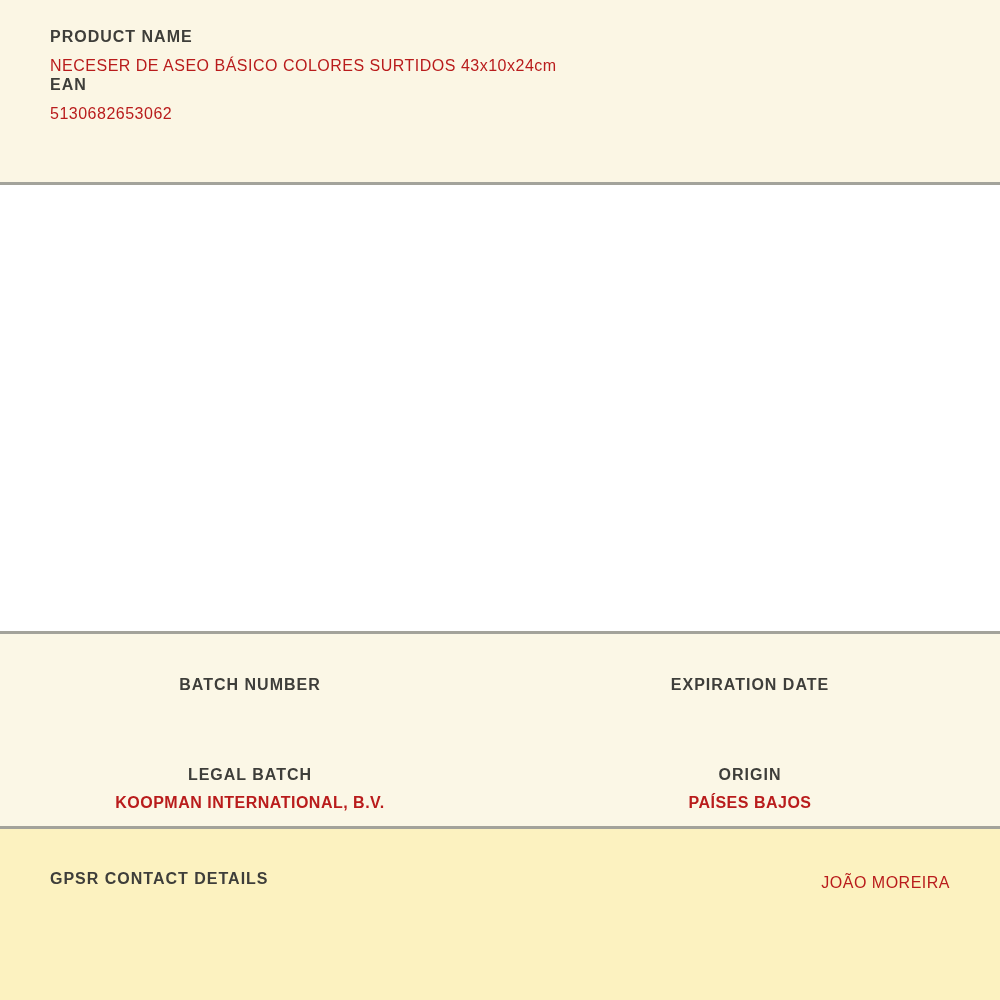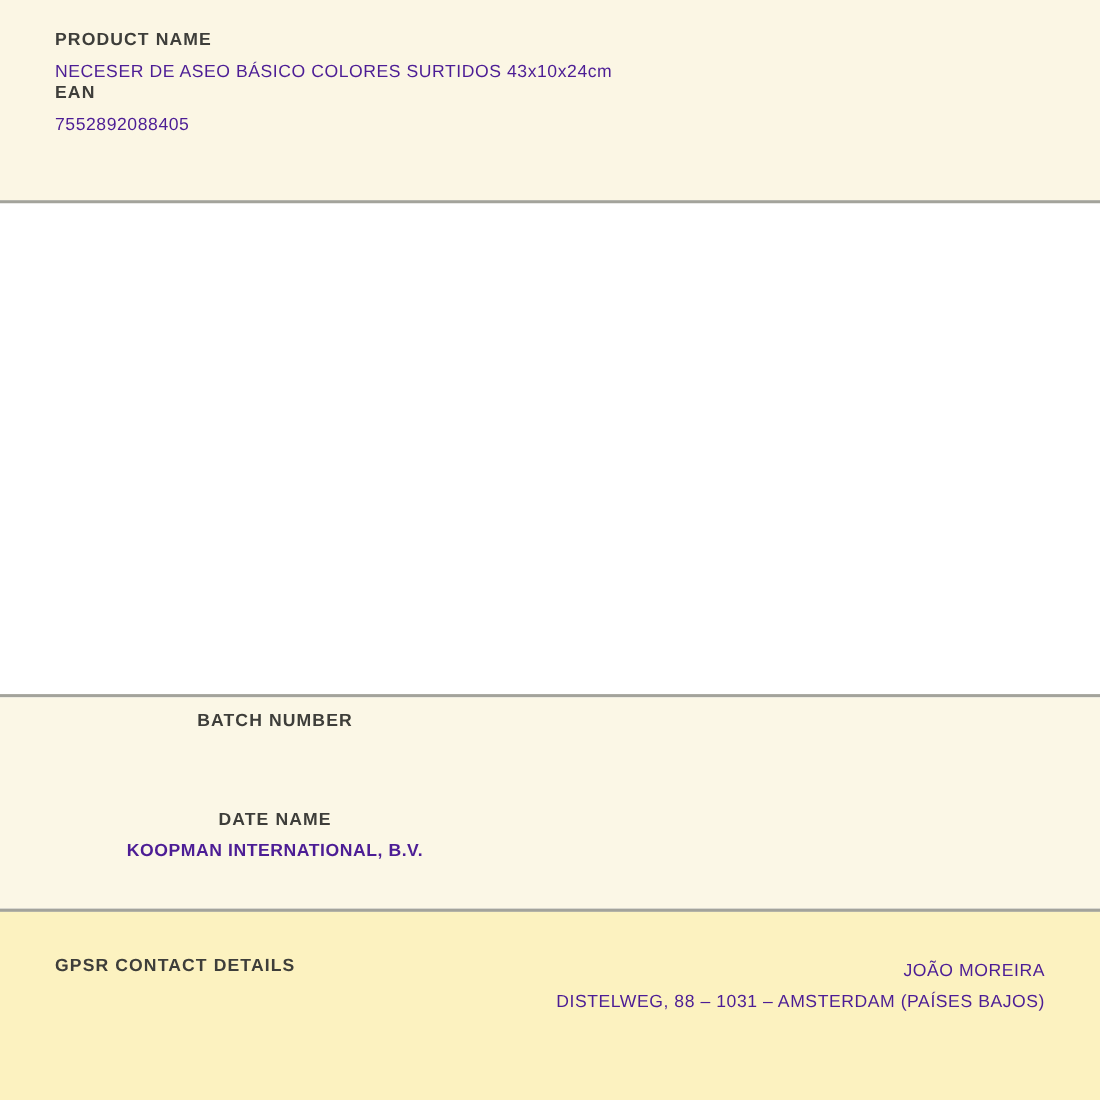--- a/index.html
+++ b/index.html
@@ -23,65 +23,70 @@
   .label {
     font-size: 16px;
     font-weight: 700;
     color: #3e3e3a;
     letter-spacing: 1px;
     line-height: 19px;
   }
   .value {
     font-size: 16px;
     font-weight: 400;
-    color: #4c1d95;
+    color: #b91c1c;
     letter-spacing: 0.5px;
     line-height: 19px;
   }
 
   .sec-top .value { margin-top: 10px; }
   .sec-top .label-ean { }
 
-  .meta-col { display: flex; flex-direction: column; align-items: center; padding-top: 12px; text-align: center; }
+  .meta-col { display: flex; flex-direction: column; align-items: center; padding-top: 41px; text-align: center; }
   .meta-empty-value { height: 71px; width: 100%; }
   .meta-col .value { margin-top: 9px; font-weight: bold; }
 
   .gpsr-contact { text-align: right; display: flex; flex-direction: column; }
   .gpsr-contact .value { line-height: 28px; margin: 0; }
 </style>
 </head>
 <body>
 
 <div class="page">
 
   <div class="sec-top">
     <div class="label">PRODUCT NAME</div>
     <div class="value">NECESER DE ASEO BÁSICO COLORES SURTIDOS 43x10x24cm</div>
     <div class="label label-ean">EAN</div>
-    <div class="value">7552892088405</div>
+    <div class="value">5130682653062</div>
   </div>
 
   <div class="rule"></div>
 
   <div class="sec-image"></div>
 
   <div class="rule"></div>
 
   <div class="sec-meta">
     <div class="meta-col">
       <div class="label">BATCH NUMBER</div>
       <div class="meta-empty-value"></div>
-      <div class="label">DATE NAME</div>
+      <div class="label">LEGAL BATCH</div>
       <div class="value">KOOPMAN INTERNATIONAL, B.V.</div>
+    </div>
+    <div class="meta-col">
+      <div class="label">EXPIRATION DATE</div>
+      <div class="meta-empty-value"></div>
+      <div class="label">ORIGIN</div>
+      <div class="value">PAÍSES BAJOS</div>
     </div>
   </div>
 
   <div class="rule"></div>
 
   <div class="sec-gpsr">
     <div class="label">GPSR CONTACT DETAILS</div>
     <div class="gpsr-contact">
       <div class="value">JOÃO MOREIRA</div>
-      <div class="value">DISTELWEG, 88 – 1031 – AMSTERDAM (PAÍSES BAJOS)</div>
     </div>
   </div>
 
 </div>
 
 </body></html>

